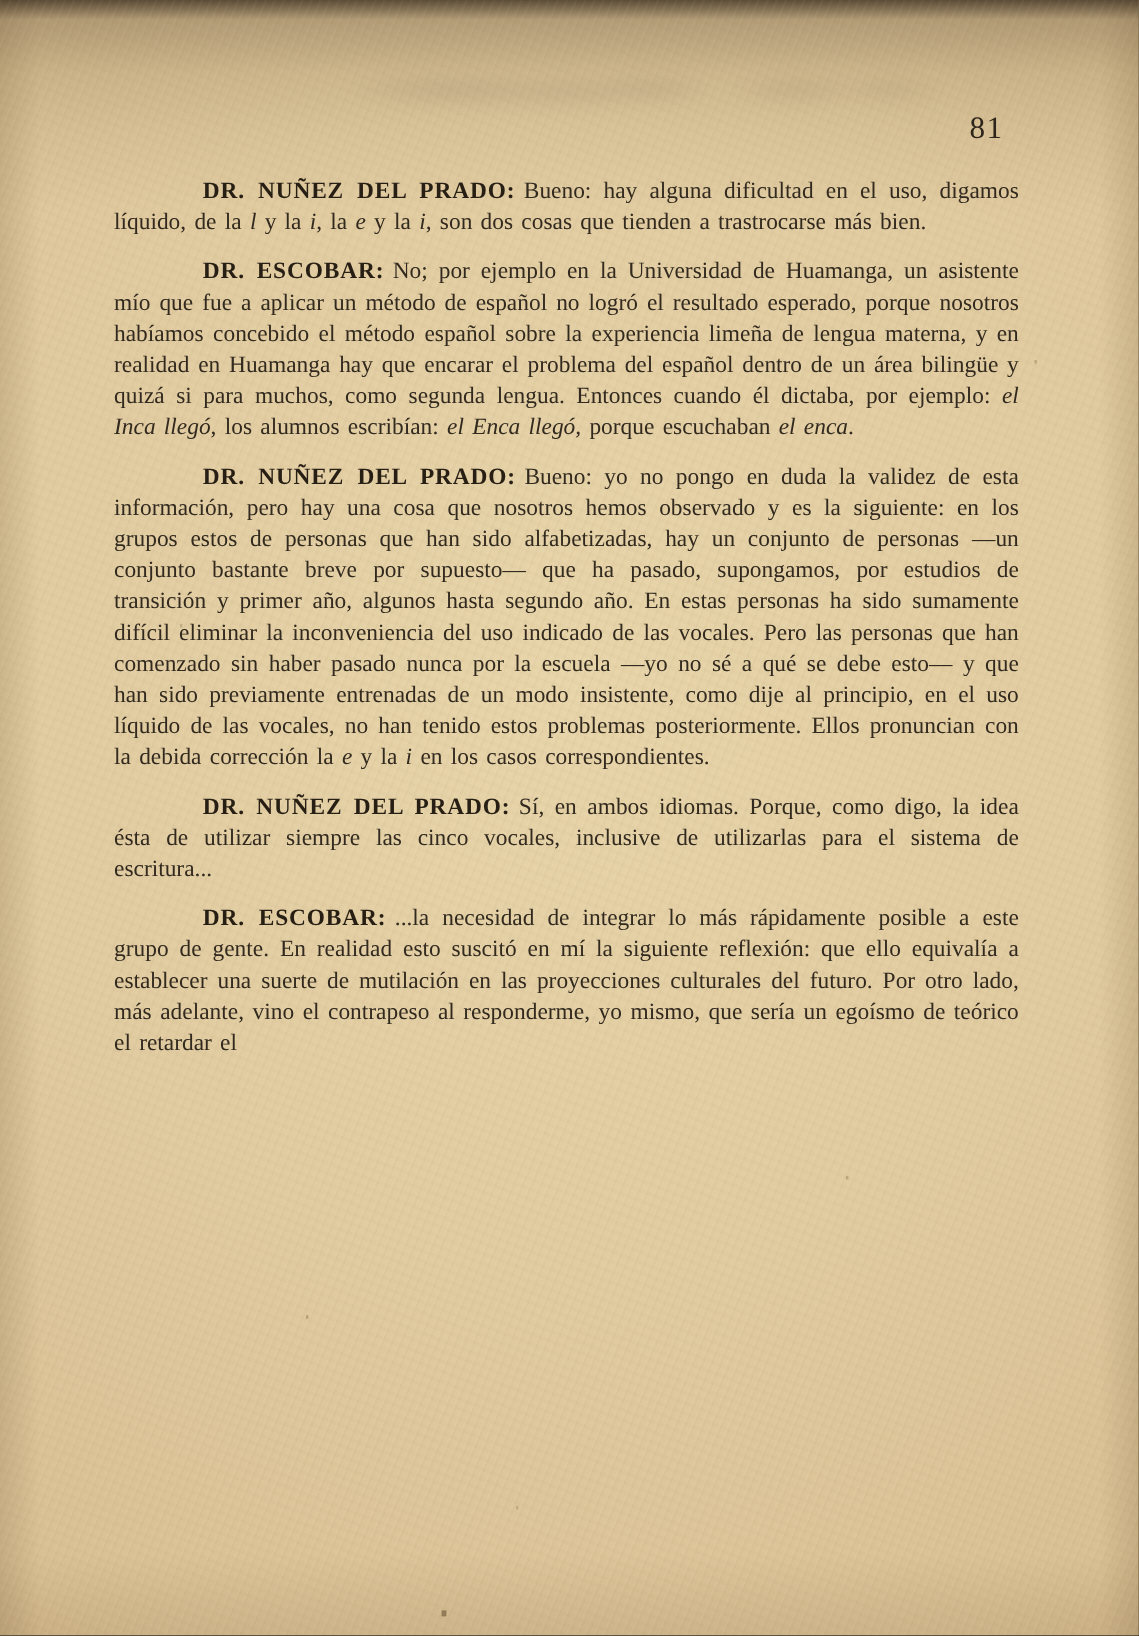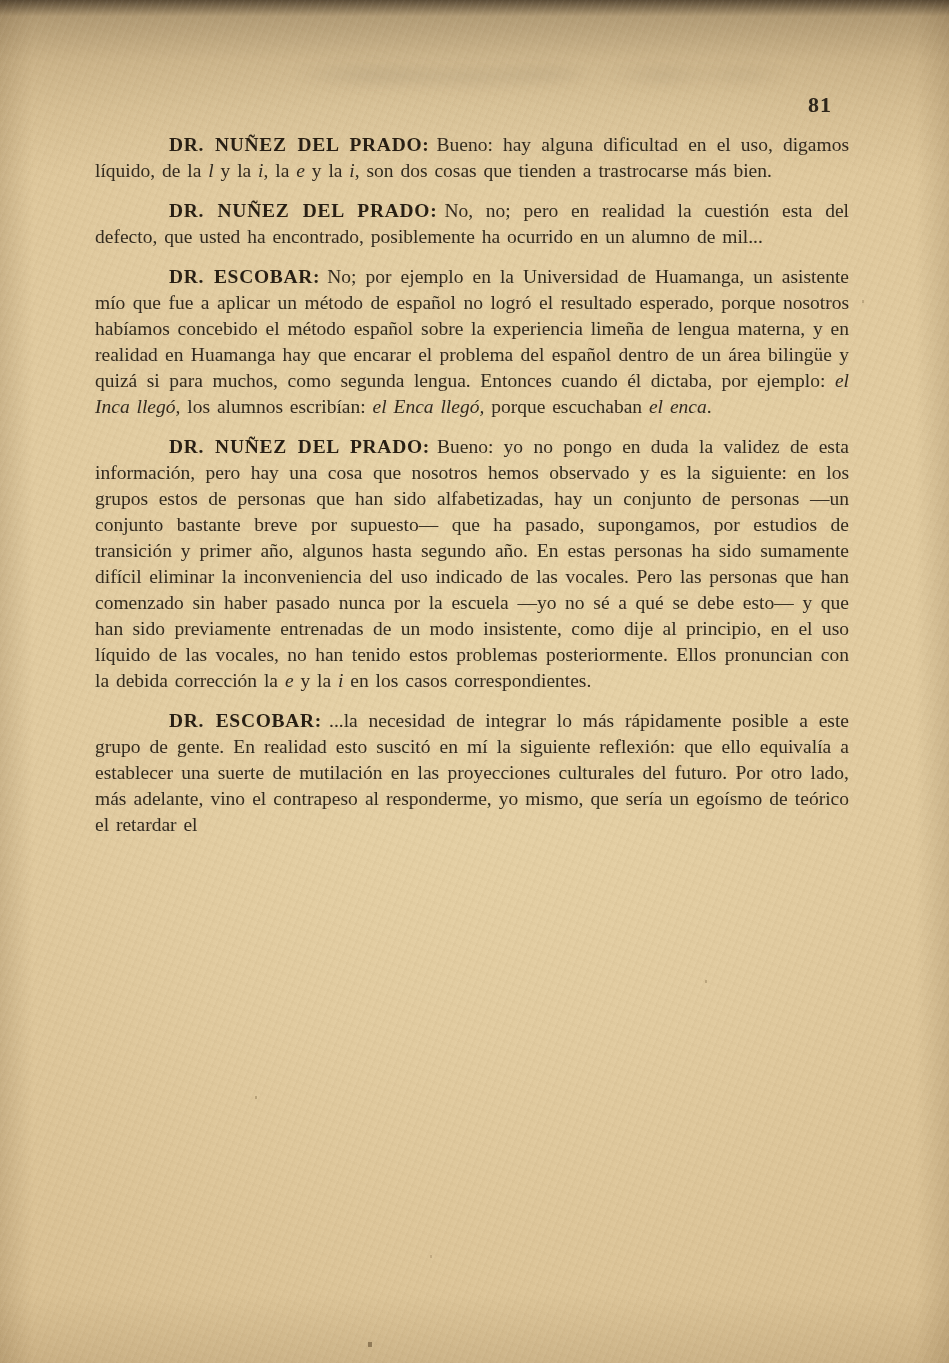--- a/index.html
+++ b/index.html
@@ -79,39 +79,39 @@
       150px 520px 0 0 rgba(110,88,55,0.28),
       862px 300px 0 0 rgba(110,88,55,0.30),
       430px 1255px 0 0 rgba(110,88,55,0.25);
     pointer-events: none;
   }
   .page-number {
     position: absolute;
     top: 92px;
     left: 808px;
     font-family: "Liberation Serif", "DejaVu Serif", serif;
-    font-size: 22px;
-    font-weight: bold;
+    font-size: 26px;
+    font-weight: normal;
     color: #2e261b;
     letter-spacing: 1px;
   }
   .text-block {
     position: absolute;
     left: 95px;
     top: 132px;
     width: 754px;
     font-family: "Liberation Serif", "DejaVu Serif", serif;
     font-size: 19.5px;
     line-height: 26px;
     color: #322a1f;
     text-align: justify;
     word-spacing: 2px;
   }
   .text-block p.para {
-    margin: 0 0 14px 0;
+    margin: 15px 0 14px 0;
     text-indent: 74px;
   }
   .speaker {
     font-weight: bold;
     letter-spacing: 0.7px;
     color: #281f14;
     margin-right: 7px;
   }
   .it { font-style: italic; }
 </style>
@@ -121,18 +121,18 @@
 <div class="page">
   <div class="grain"></div>
   <div class="bleed-a"></div>
   <div class="bleed-b"></div>
   <div class="specks"></div>
 
   <div class="page-number">81</div>
 
   <div class="text-block">
       <p class="para"><span class="speaker">DR. NUÑEZ DEL PRADO:</span><span>Bueno: hay alguna dificultad en el uso, digamos líquido, de la </span><span class="it">l</span><span> y la </span><span class="it">i</span><span>, la </span><span class="it">e</span><span> y la </span><span class="it">i</span><span>, son dos cosas que tienden a trastrocarse más bien.</span></p>
-      <p class="para"><span class="speaker">DR. NUÑEZ DEL PRADO:</span><span>No, no; pero en realidad la cuestión esta del defecto, que usted ha encontrado, posiblemente ha ocurrido en un alumno de mil...</span></p>
       <p class="para"><span class="speaker">DR. ESCOBAR:</span><span>No; por ejemplo en la Universidad de Huamanga, un asistente mío que fue a aplicar un método de español no logró el resultado esperado, porque nosotros habíamos concebido el método español sobre la experiencia limeña de lengua materna, y en realidad en Huamanga hay que encarar el problema del español dentro de un área bilingüe y quizá si para muchos, como segunda lengua. Entonces cuando él dictaba, por ejemplo: </span><span class="it">el Inca llegó</span><span>, los alumnos escribían: </span><span class="it">el Enca llegó,</span><span> porque escuchaban </span><span class="it">el enca</span><span>.</span></p>
       <p class="para"><span class="speaker">DR. NUÑEZ DEL PRADO:</span><span>Bueno: yo no pongo en duda la validez de esta información, pero hay una cosa que nosotros hemos observado y es la siguiente: en los grupos estos de personas que han sido alfabetizadas, hay un conjunto de personas —un conjunto bastante breve por supuesto— que ha pasado, supongamos, por estudios de transición y primer año, algunos hasta segundo año. En estas personas ha sido sumamente difícil eliminar la inconveniencia del uso indicado de las vocales. Pero las personas que han comenzado sin haber pasado nunca por la escuela —yo no sé a qué se debe esto— y que han sido previamente entrenadas de un modo insistente, como dije al principio, en el uso líquido de las vocales, no han tenido estos problemas posteriormente. Ellos pronuncian con la debida corrección la </span><span class="it">e</span><span> y la </span><span class="it">i</span><span> en los casos correspondientes.</span></p>
+      <p class="para"><span class="speaker">DR. NUÑEZ DEL PRADO:</span><span>Sí, en ambos idiomas. Porque, como digo, la idea ésta de utilizar siempre las cinco vocales, inclusive de utilizarlas para el sistema de escritura...</span></p>
       <p class="para"><span class="speaker">DR. ESCOBAR:</span><span>...la necesidad de integrar lo más rápidamente posible a este grupo de gente. En realidad esto suscitó en mí la siguiente reflexión: que ello equivalía a establecer una suerte de mutilación en las proyecciones culturales del futuro. Por otro lado, más adelante, vino el contrapeso al responderme, yo mismo, que sería un egoísmo de teórico el retardar el</span></p>
     </div>
 </div>
 
 </body></html>

